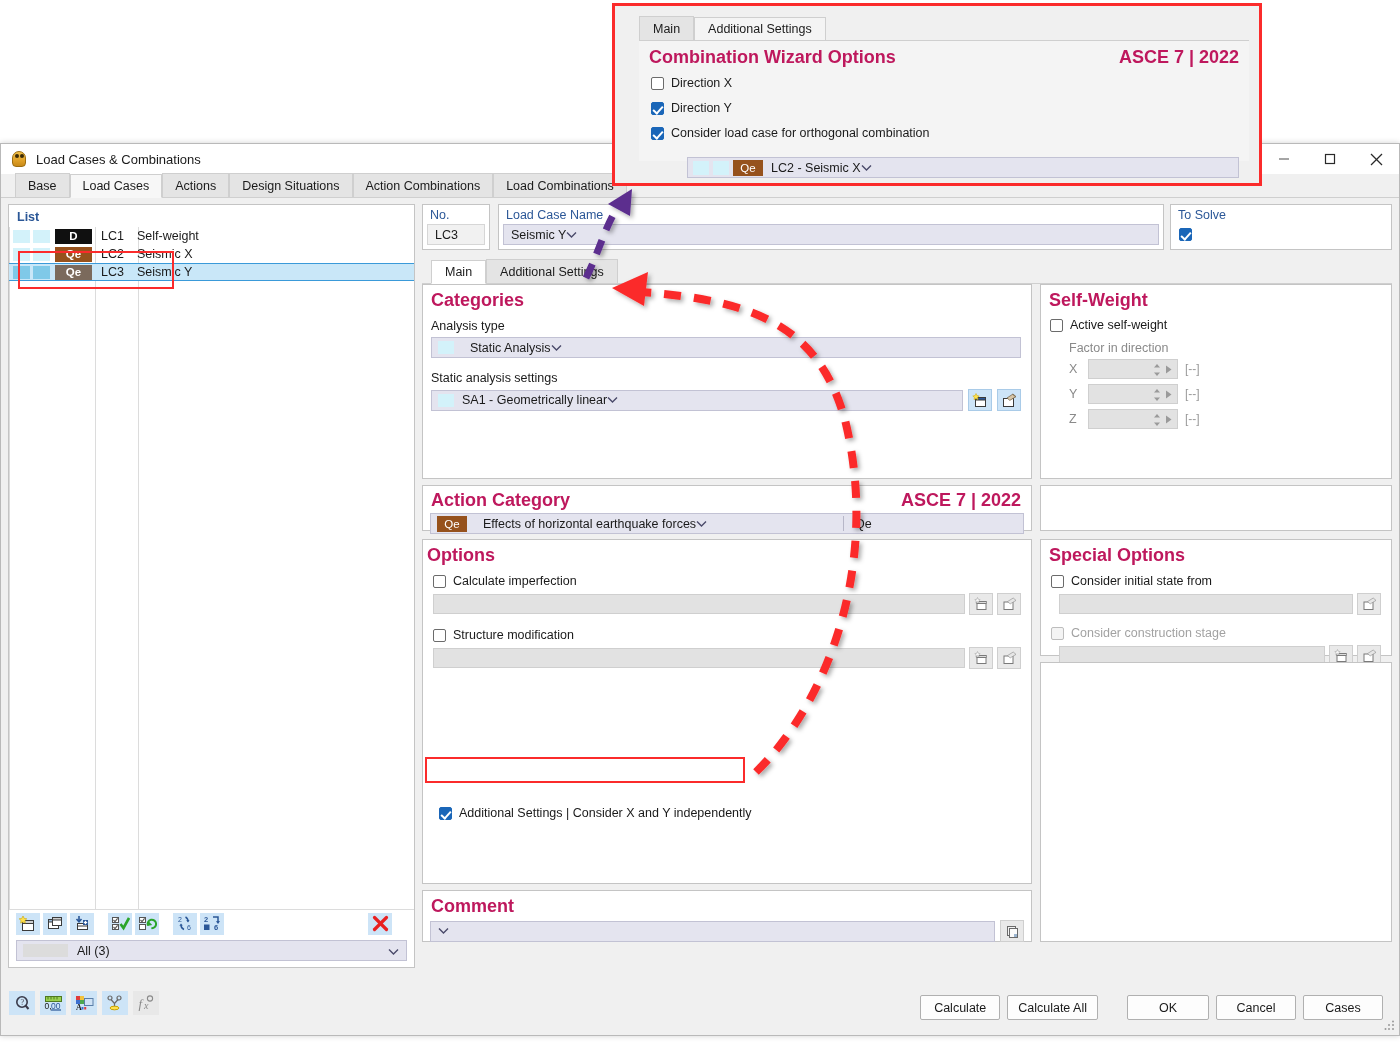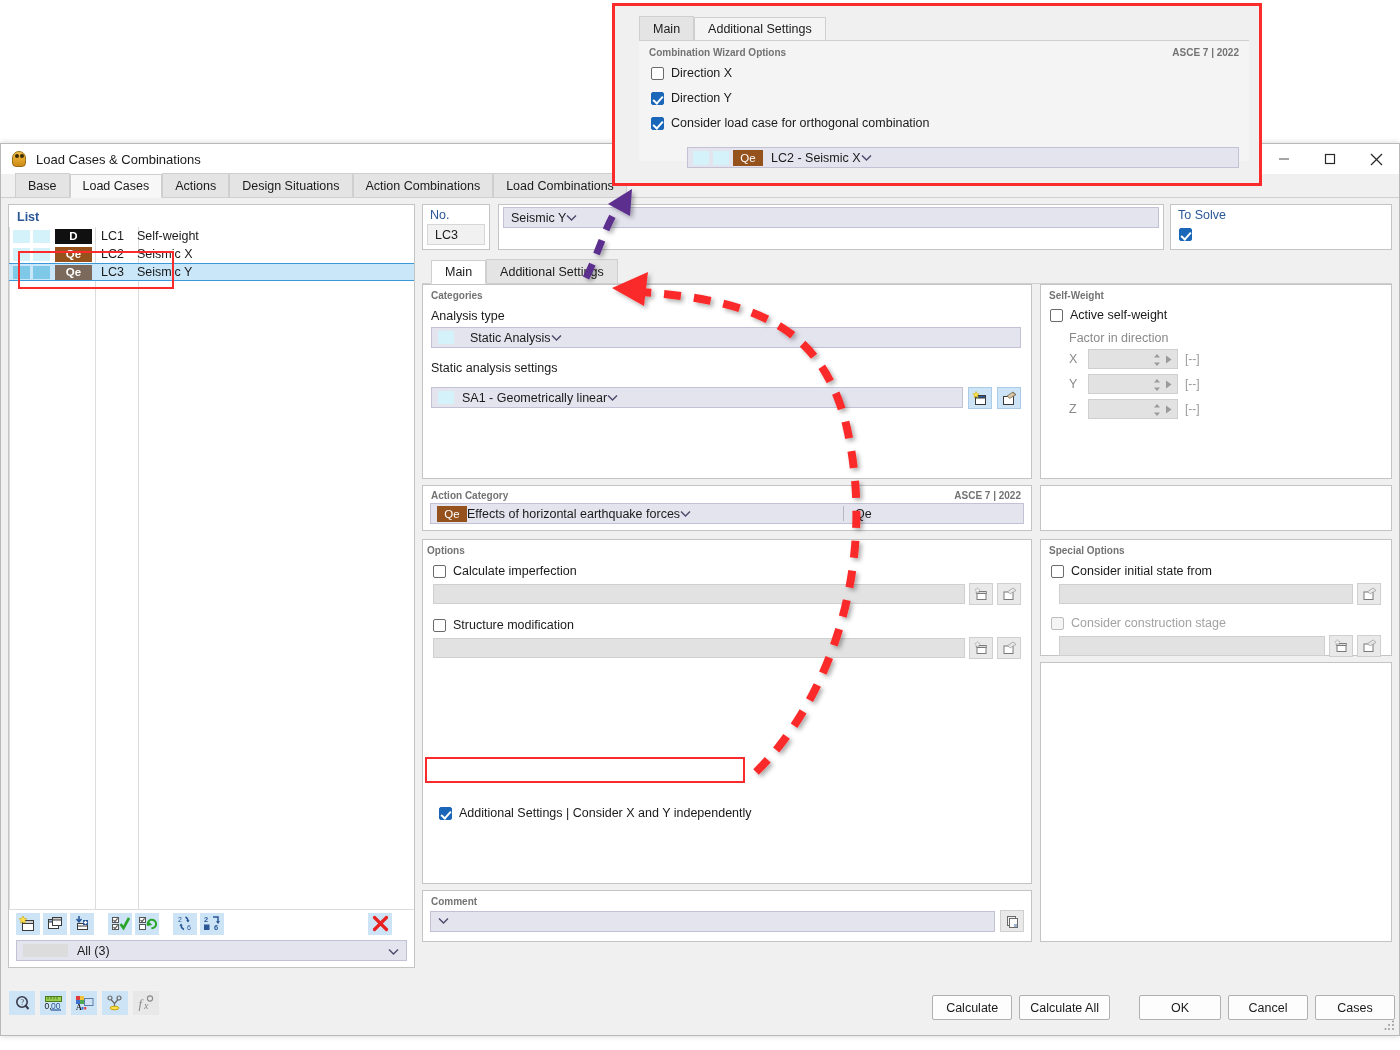--- a/index.html
+++ b/index.html
@@ -107,21 +107,21 @@
     position:relative; height:21px; background:#e4e4ef; border:1px solid #c2c2d4;
     display:flex; align-items:center; font-size:12.5px;
   }
   .combo .chev { position:absolute; right:7px; top:4px; }
   .combo-sw { width:45px; height:13px; background:#dcdcdc; margin-left:6px; }
 
   
   .rightarea { position:absolute; left:421px; top:6px; right:7px; bottom:6px; }
 
   .grp { background:#ffffff; border:1px solid #c4c4c4; }
-  .grp-title { color:#737373; font-weight:bold; font-size:10px; }
+  .grp-title { color:#be185d; font-weight:bold; font-size:18px; }
 
   .hdr-no { position:absolute; left:0; top:0; width:68px; height:46px; background:#fff; border:1px solid #c4c4c4; }
   .hdr-name { position:absolute; left:76px; top:0; right:228px; height:46px; background:#fff; border:1px solid #c4c4c4; }
   .hdr-solve { position:absolute; right:0; top:0; width:222px; height:46px; background:#fff; border:1px solid #c4c4c4; }
   .fieldlabel { color:#2b5797; font-size:12.5px; padding:3px 0 0 7px; }
   .tbox {
     height:21px; background:#e4e4ef; border:1px solid #c2c2d4;
     font-size:12.5px; display:flex; align-items:center; padding-left:7px;
     position:relative;
   }
@@ -156,21 +156,21 @@
 
   .spin { height:20px; background:#e2e2e2; border:1px solid #cfcfcf; position:relative; width:90px; }
   .unit { color:#9a9a9a; font-size:12px; }
   .graylbl { color:#8a8a8a; font-size:12.5px; }
 
   
   .bottombar { position:absolute; left:0; right:0; bottom:0; height:52px; background:#f0f0f0; }
   .statustools { position:absolute; left:8px; top:8px; display:flex; gap:5px; }
   .sbtn { width:26px; height:24px; background:#cde4f7; display:flex; align-items:center; justify-content:center; }
   .sbtn.off { background:#e8e8e8; }
-  .dlgbtns { position:absolute; right:4px; top:12px; display:flex; gap:7px; }
+  .dlgbtns { position:absolute; right:16px; top:12px; display:flex; gap:7px; }
   .dbtn {
     min-width:80px; height:25px; background:#fdfdfd; border:1px solid #b0b0b0;
     display:flex; align-items:center; justify-content:center; font-size:12.5px;
     border-radius:2px; cursor:default; padding:0 10px;
   }
   .dbtn.wide { min-width:86px; }
   .dbtn.ok { min-width:82px; }
 
   
   .popup {
@@ -346,20 +346,21 @@
       </div>
 
       <div class="rightarea">
 
         <div class="hdr-no">
           <div class="fieldlabel">No.</div>
           <div class="tbox" style="margin:2px 4px 0 4px; background:#f1f1f1; border-color:#d6d6d6;">LC3</div>
         </div>
 
         <div class="hdr-name">
+          <div class="fieldlabel">Load Case Name</div>
           <div class="tbox" style="margin:2px 4px 0 4px;">
             <span>Seismic Y</span>
             <span class="chev">
               <svg width="11" height="8">
                   <path d="M1 1.5 L5.5 6 L10 1.5" fill="none" stroke="#4a4a6a" stroke-width="1.4"></path>
                 </svg>
             </span>
           </div>
         </div>
 
@@ -386,21 +387,21 @@
                 <div class="tbox" style="margin-top:4px">
                   <span style="width:16px;height:13px;background:#d3f2fa;display:inline-block;margin-left:-1px"></span>
                   <span style="margin-left:16px">Static Analysis</span>
                   <span class="chev">
                     <svg width="11" height="8">
                         <path d="M1 1.5 L5.5 6 L10 1.5" fill="none" stroke="#4a4a6a" stroke-width="1.4"></path>
                       </svg>
                   </span>
                 </div>
                 <div style="font-size:12.5px; margin-top:13px">Static analysis settings</div>
-                <div style="display:flex; gap:5px; margin-top:12px; ">
+                <div style="display:flex; gap:5px; margin-top:4px; align-items:center">
                   <div class="tbox" style="flex:1">
                     <span style="width:16px;height:13px;background:#d3f2fa;display:inline-block;margin-left:-1px"></span>
                     <span style="margin-left:8px">SA1 - Geometrically linear</span>
                     <span class="chev">
                       <svg width="11" height="8">
                           <path d="M1 1.5 L5.5 6 L10 1.5" fill="none" stroke="#4a4a6a" stroke-width="1.4"></path>
                         </svg>
                     </span>
                   </div>
                   <div class="sm-btn" style="background:#cde4f7; border-color:#a9cbe8">
@@ -421,21 +422,21 @@
               </div>
             </div>
 
             <div class="grp" style="position:absolute; left:0; top:201px; right:0; height:46px;">
               <div style="display:flex; justify-content:space-between; padding:4px 10px 0 8px">
                 <span class="grp-title">Action Category</span>
                 <span class="grp-title">ASCE 7 | 2022</span>
               </div>
               <div class="tbox" style="margin:2px 7px 0 7px; padding-left:0">
                 <span style="width:30px;height:16px;background:#96521d;color:#fff;font-size:11.5px;display:flex;align-items:center;justify-content:center;margin-left:6px">Qe</span>
-                <span style="margin-left:0">Effects of horizontal earthquake forces</span>
+                <span style="margin-left:16px">Effects of horizontal earthquake forces</span>
                 <span style="position:absolute; left:412px; top:2px; bottom:2px; width:1px; background:#b7b7c8"></span>
                 <span style="position:absolute; left:424px">Qe</span>
                 <span class="chev">
                   <svg width="11" height="8">
                       <path d="M1 1.5 L5.5 6 L10 1.5" fill="none" stroke="#4a4a6a" stroke-width="1.4"></path>
                     </svg>
                 </span>
               </div>
             </div>
 

